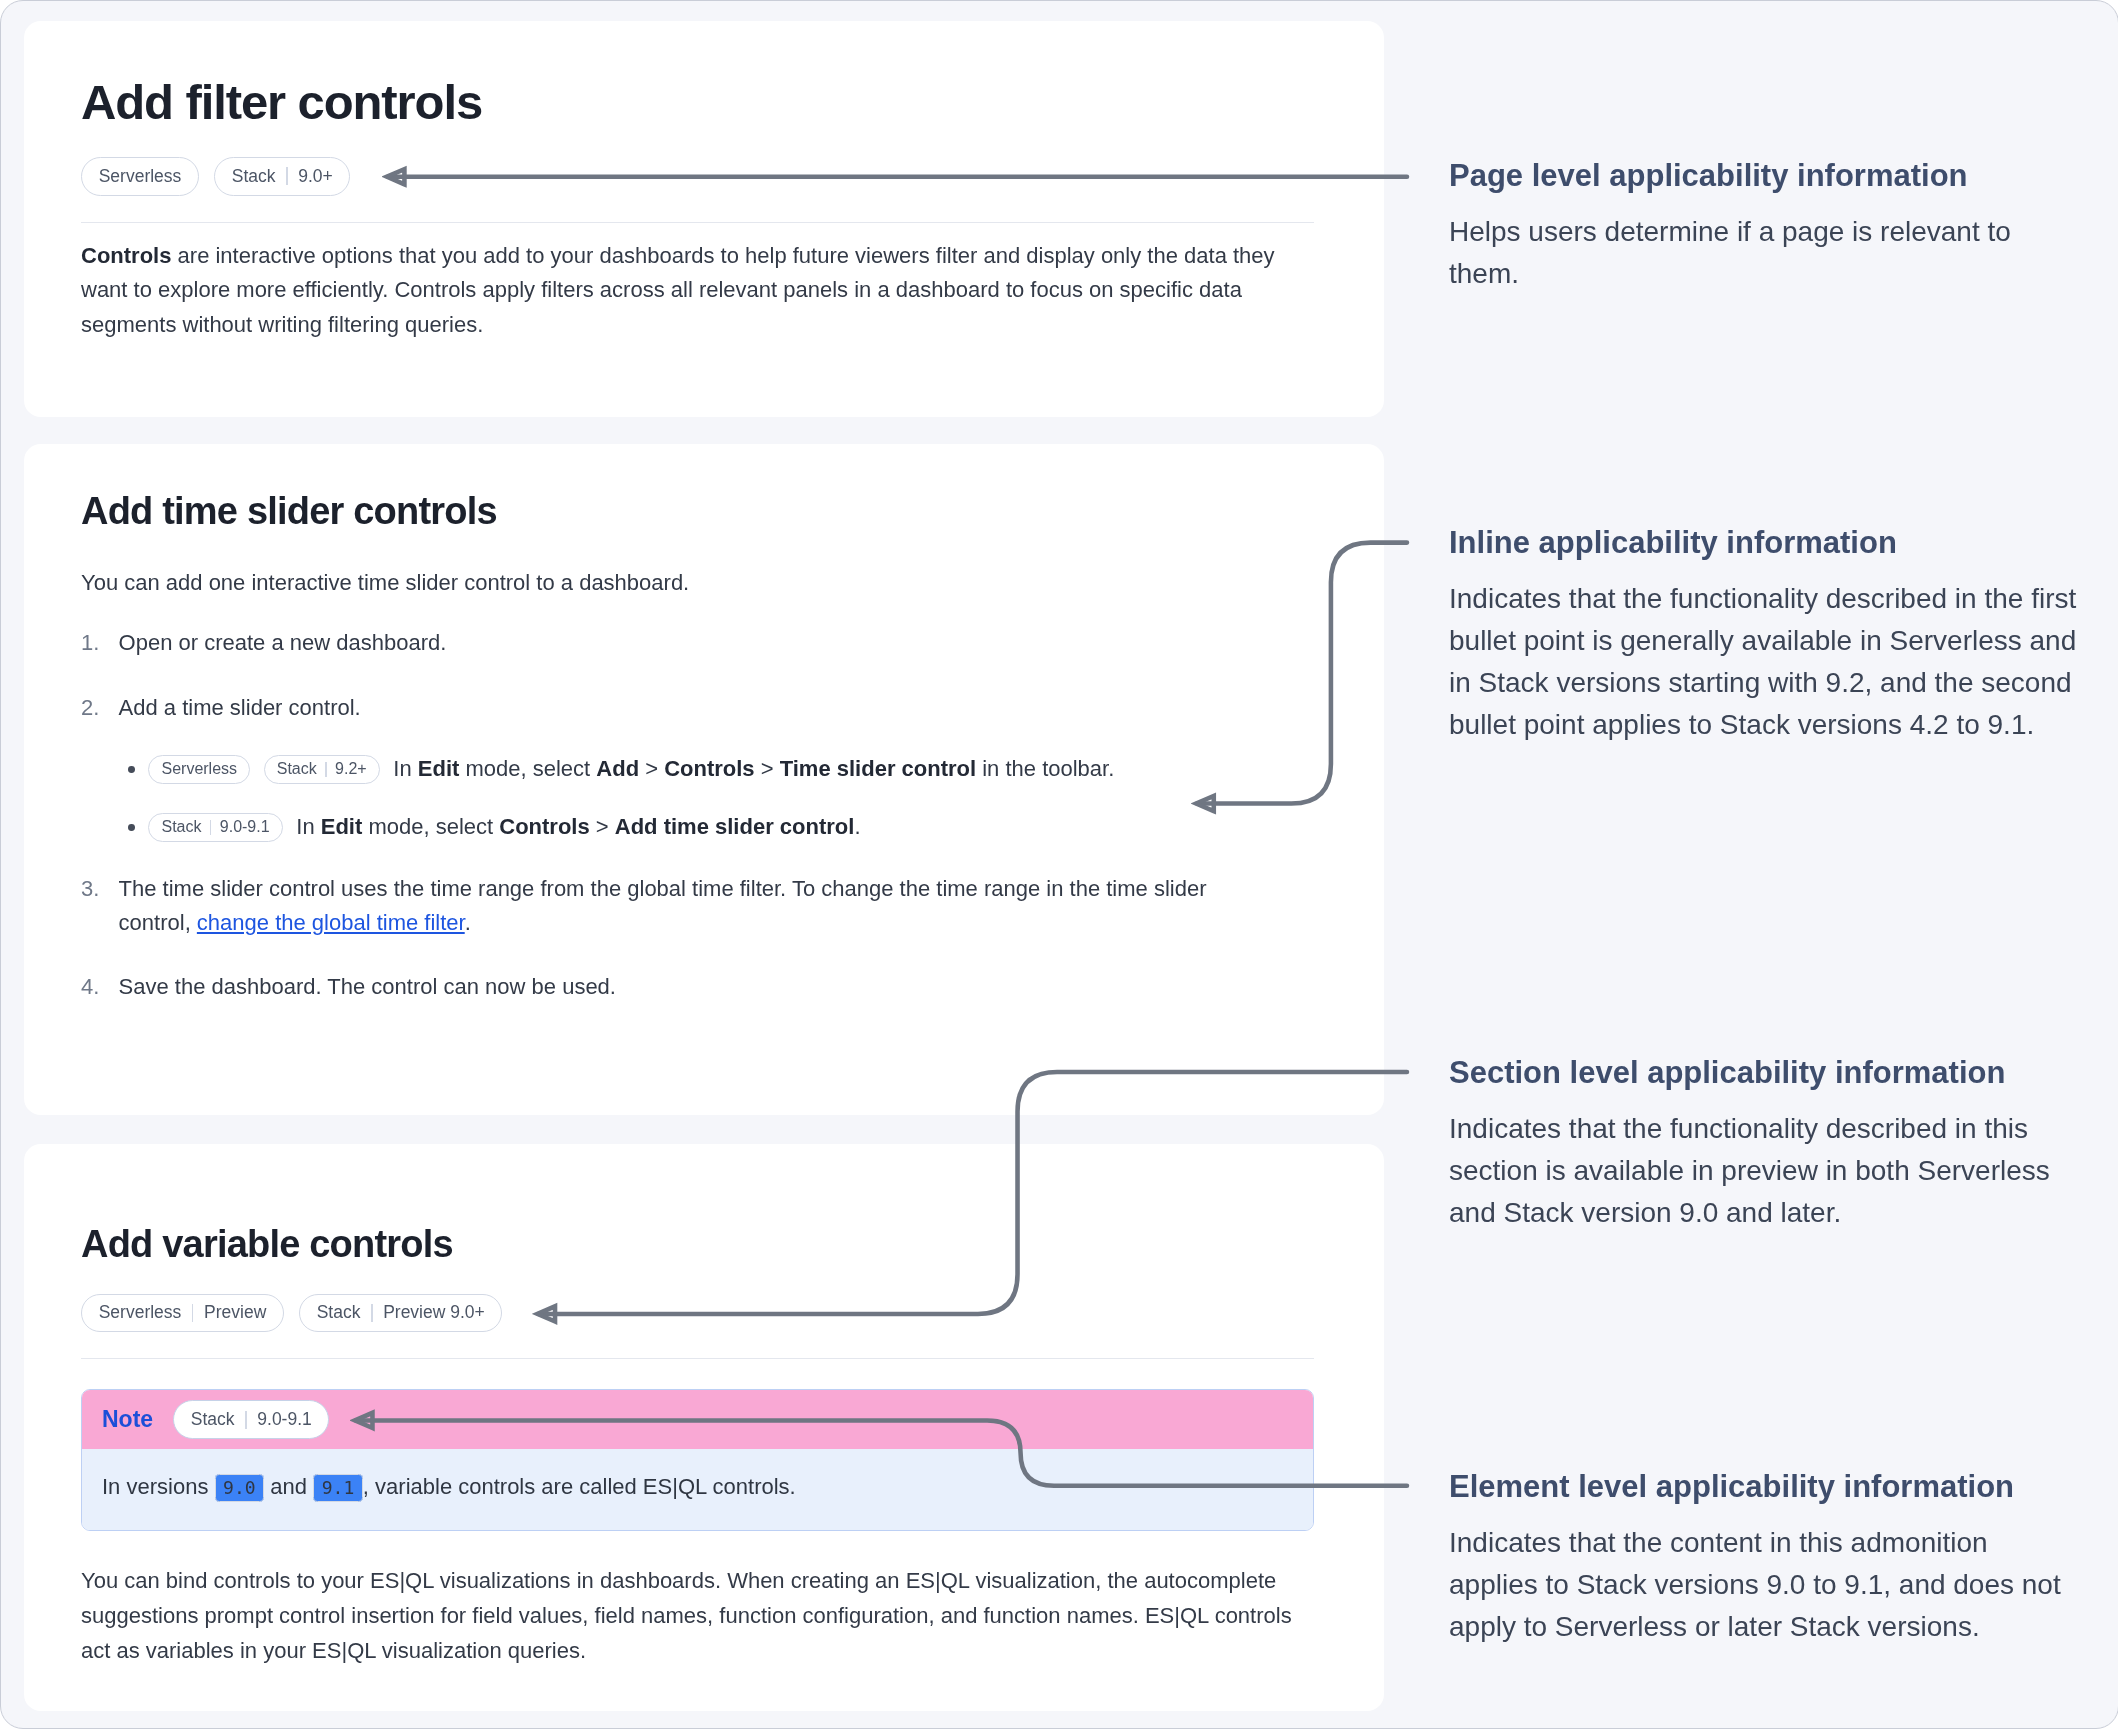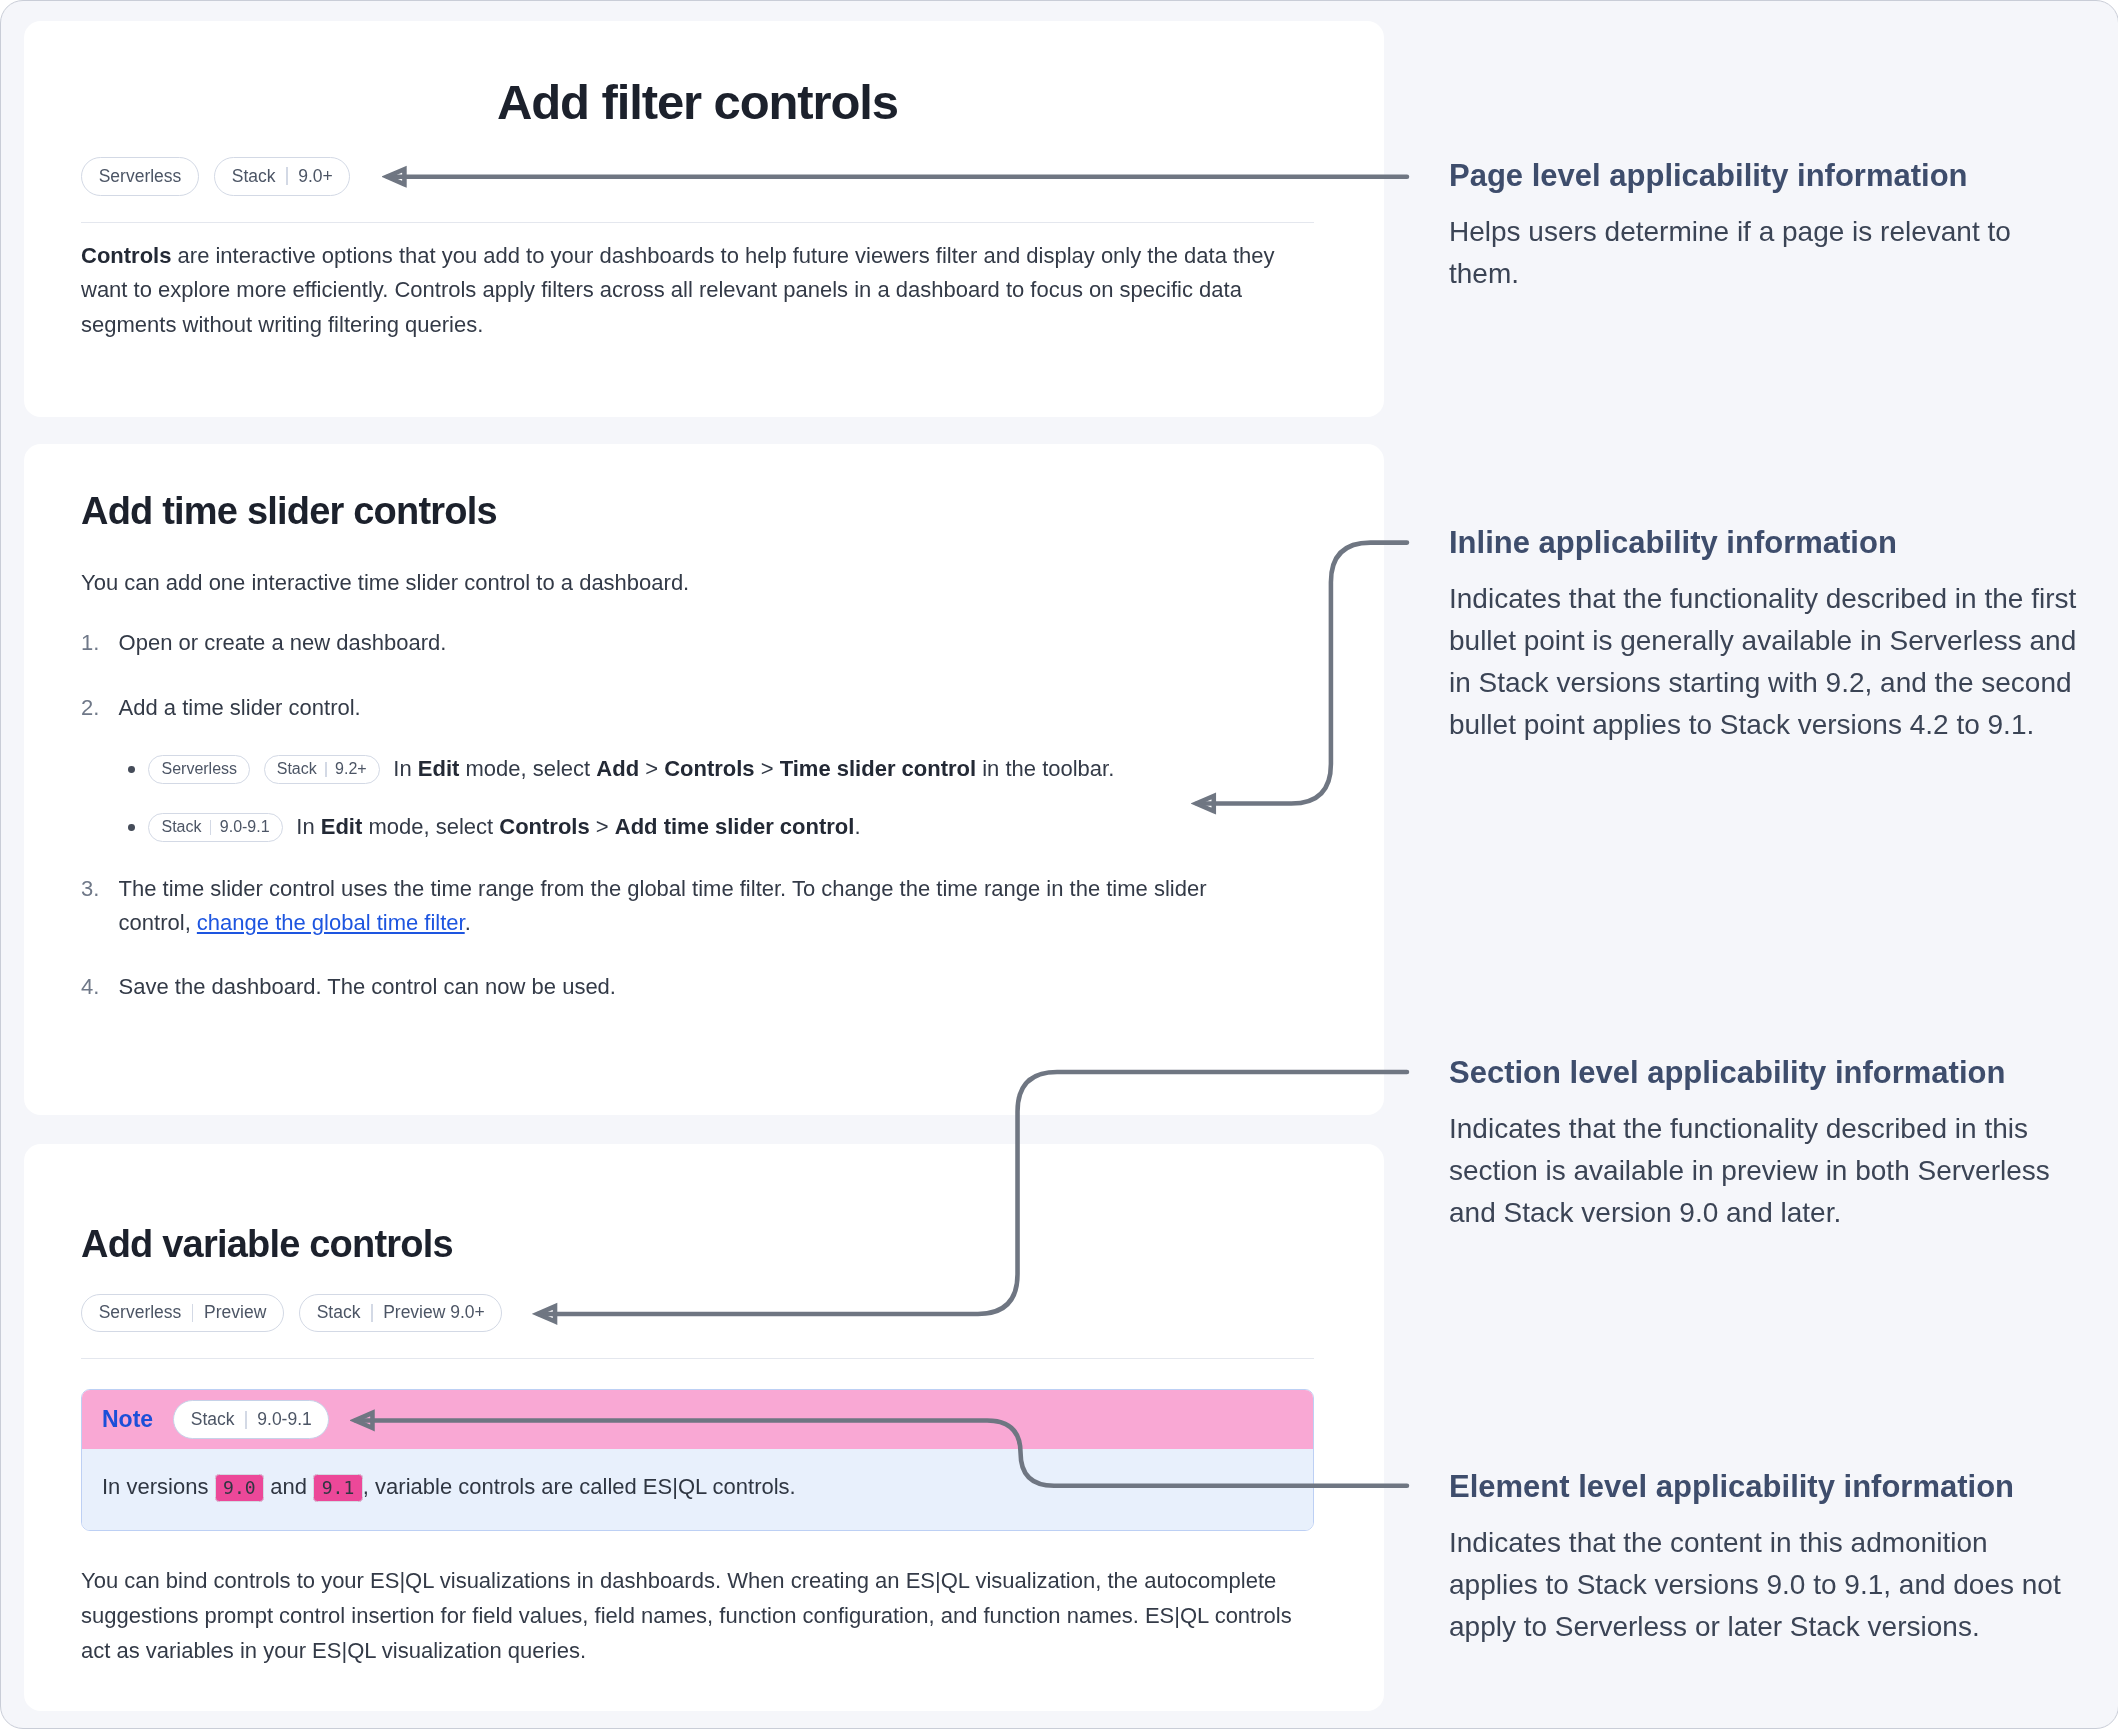--- a/index.html
+++ b/index.html
@@ -22,21 +22,21 @@
     width: 1360px;
     background: #ffffff;
     border-radius: 16.7px;
     padding-left: 57px;
     padding-right: 70px;
   }
   #card1 { top: 20px;  height: 396px; }
   #card2 { top: 443px; height: 671px; }
   #card3 { top: 1143px; height: 567px; }
 
-  h1 { margin-top: 53px; font-size: 49px; line-height: 1.15; color: #1c212c; letter-spacing: -1.1px; font-weight: 700; text-align: center; }
+  h1 { margin-top: 53px; font-size: 49px; line-height: 1.15; color: #1c212c; letter-spacing: -1.1px; font-weight: 700; }
   h2 { margin-top: 46px; font-size: 38px; line-height: 1.15; color: #1c212c; letter-spacing: -0.8px; font-weight: 700; }
   #card3 h2 { margin-top: 79px; }
 
   .badge-row { display: flex; gap: 15px; margin-top: 27px; }
   .badge {
     display: inline-flex; align-items: center; gap: 10.6px;
     border: 1.5px solid #d3d9e5; border-radius: 760px; background: #ffffff;
     padding: 7.6px 16.7px; font-size: 17.5px; color: #4c5565; white-space: nowrap;
   }
   .badge.sm { padding: 4.6px 12px; font-size: 16px; gap: 8.4px; }
@@ -60,21 +60,21 @@
   .dot { width: 6.8px; height: 6.8px; border-radius: 50%; background: #454c59; flex: none; }
   .bullet .badge.sm { flex: none; }
 
   .note { margin-top: 30px; border: 1.5px solid #bdd0f4; border-radius: 9px; overflow: hidden; }
   .note-header { display: flex; align-items: center; gap: 20px; background: #f9a8d4; padding: 10.6px 20px; }
   .note-label { font-size: 23px; font-weight: 700; color: #1c4fd8; }
   .note .badge { background: #ffffff; border-color: #c6d2e8; }
   .note-body { background: #e8f0fc; padding: 20px 20px 26px; font-size: 22px; color: #2f3642; line-height: 1.6; }
   code.code {
     font-family: "DejaVu Sans Mono", "Liberation Mono", monospace;
-    font-size: 18px; background: #ec4899; border: 0.8px solid #d3d8e2;
+    font-size: 18px; background: #3b82f6; border: 0.8px solid #d3d8e2;
     border-radius: 4.6px; padding: 2.3px 7.6px;
   }
 
   .annotation { position: absolute; left: 1448px; width: 635px; }
   #ann1 { top: 156px; }
   #ann2 { top: 523px; }
   #ann3 { top: 1053px; }
   #ann4 { top: 1467px; }
   .ann-heading { font-size: 31px; font-weight: 700; color: #3e4d6c; line-height: 1.2; }
   .ann-body { margin-top: 16.7px; font-size: 28px; line-height: 1.5; color: #3b4455; }

